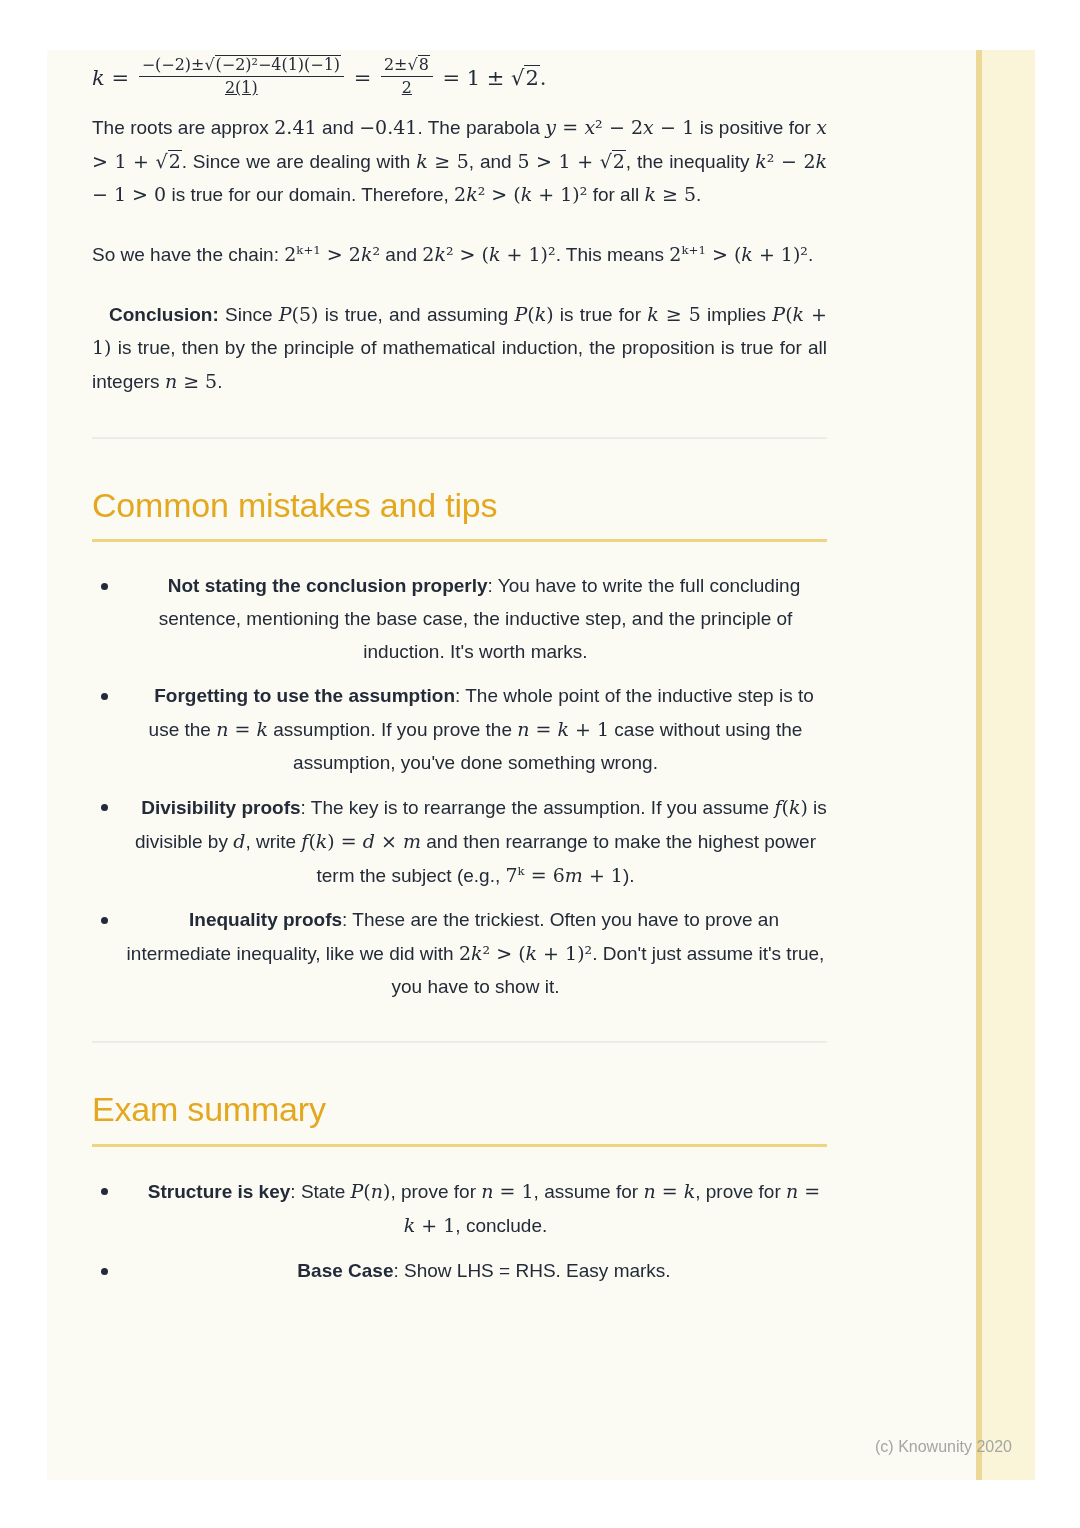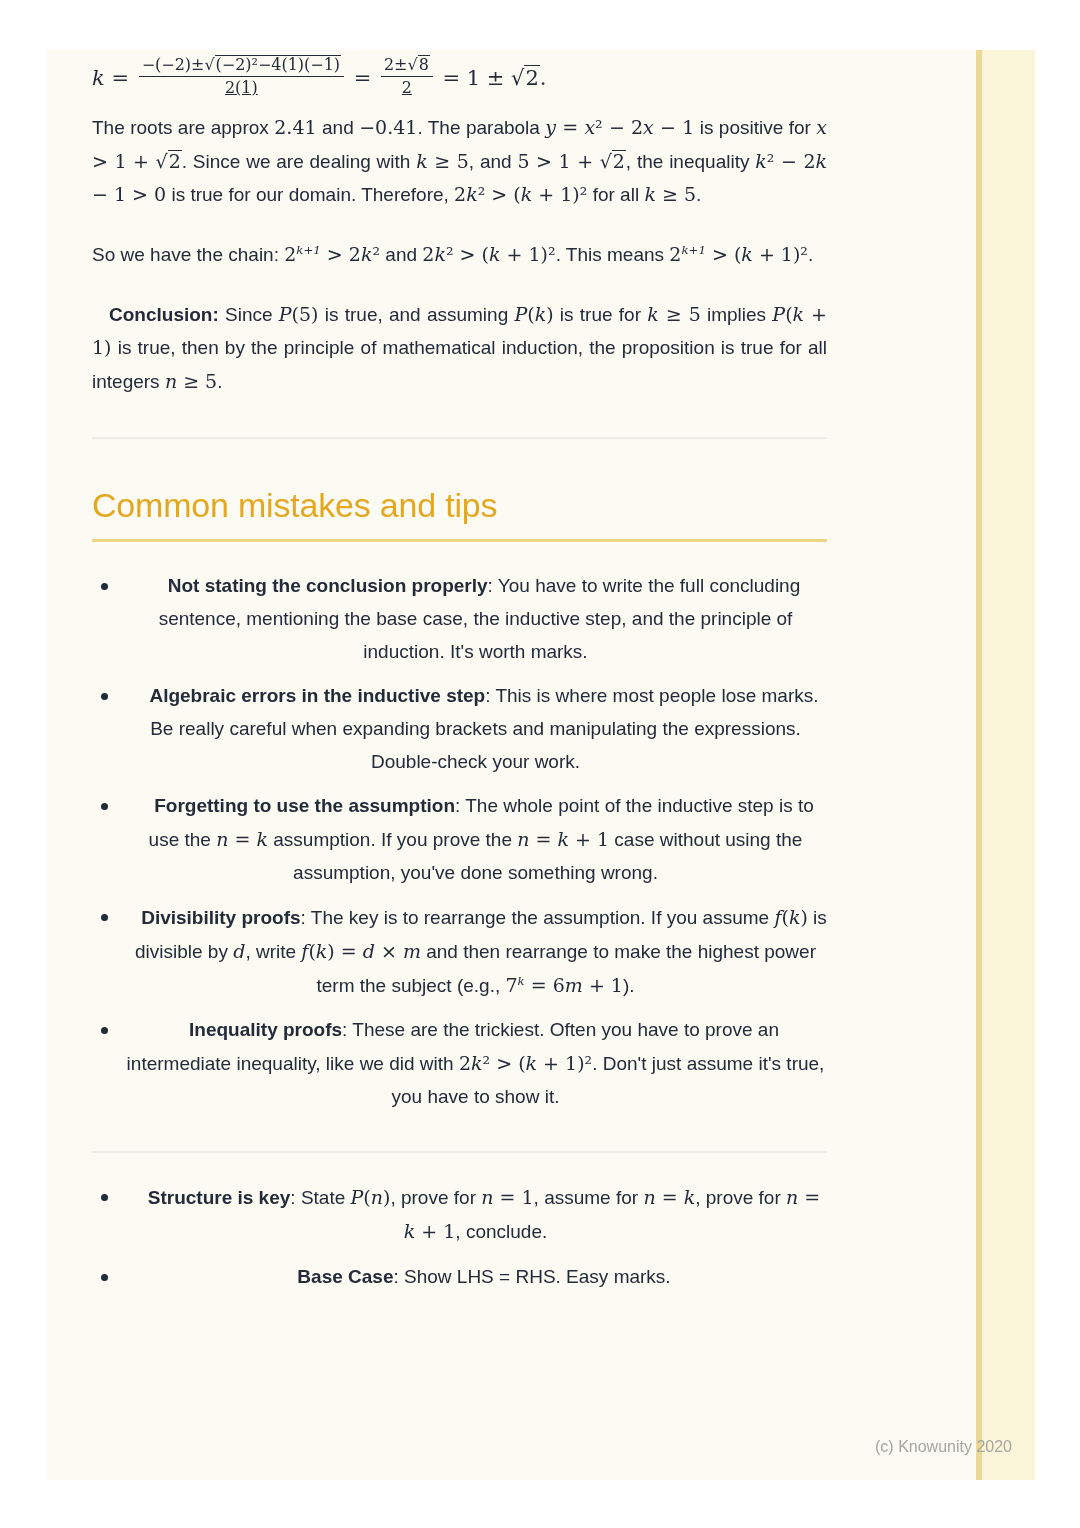--- a/index.html
+++ b/index.html
@@ -23,21 +23,21 @@
   }
   .content{
     position:absolute;left:45px;top:0;width:735px;
     font-size:19px;line-height:1.72;
   }
   
   .run-b{font-weight:700;margin-left:17px;}
   .run-r{font-family:"DejaVu Serif","Liberation Serif",serif;}
   .run-m{font-family:"DejaVu Serif","Liberation Serif",serif;font-style:italic;}
   sup.run-sup{
-    font-family:"DejaVu Serif","Liberation Serif",serif;font-style:italic;
+    font-family:"DejaVu Serif","Liberation Serif",serif;
     font-size:0.62em;line-height:0;
   }
   
   .frac{
     display:inline-flex;flex-direction:column;align-items:center;
     vertical-align:middle;font-size:0.76em;line-height:1.25;
     margin:0 3px;transform:translateY(-3px);
   }
   .frac .num{display:inline-flex;align-items:baseline;border-bottom:1.5px solid currentColor;padding:0 3px 1px;}
   .frac .den{padding-top:1px;text-decoration:underline;}
@@ -98,38 +98,35 @@
 
     <h2 class="section-title">Common mistakes and tips</h2>
 
     <ul class="bullets">
         <li>
           <span class="dot"></span>
           <div class="li-body"><span class="run-b">Not stating the conclusion properly</span><span class="run">: You have to write the full concluding sentence, mentioning the base case, the inductive step, and the principle of induction. It's worth marks.</span></div>
         </li>
         <li>
           <span class="dot"></span>
-          <div class="li-body"><span class="run-b">Algebraic errors in the inductive step</span><span class="run">: This is where most people lose marks. Be really careful when expanding brackets and manipulating the expressions. Double-check your work.</span></div>
-        </li>
-        <li>
-          <span class="dot"></span>
           <div class="li-body"><span class="run-b">Forgetting to use the assumption</span><span class="run">: The whole point of the inductive step is to use the </span><span class="run-m">n</span><span class="run-r"> = </span><span class="run-m">k</span><span class="run"> assumption. If you prove the </span><span class="run-m">n</span><span class="run-r"> = </span><span class="run-m">k</span><span class="run-r"> + 1</span><span class="run"> case without using the assumption, you've done something wrong.</span></div>
         </li>
         <li>
           <span class="dot"></span>
           <div class="li-body"><span class="run-b">Divisibility proofs</span><span class="run">: The key is to rearrange the assumption. If you assume </span><span class="run-m">f</span><span class="run-r">(</span><span class="run-m">k</span><span class="run-r">)</span><span class="run"> is divisible by </span><span class="run-m">d</span><span class="run">, write </span><span class="run-m">f</span><span class="run-r">(</span><span class="run-m">k</span><span class="run-r">) = </span><span class="run-m">d</span><span class="run-r"> × </span><span class="run-m">m</span><span class="run"> and then rearrange to make the highest power term the subject (e.g., </span><span class="run-r">7</span><sup class="run-sup">k</sup><span class="run-r"> = 6</span><span class="run-m">m</span><span class="run-r"> + 1</span><span class="run">).</span></div>
         </li>
         <li>
           <span class="dot"></span>
           <div class="li-body"><span class="run-b">Inequality proofs</span><span class="run">: These are the trickiest. Often you have to prove an intermediate inequality, like we did with </span><span class="run-r">2</span><span class="run-m">k</span><span class="run-r">² &gt; (</span><span class="run-m">k</span><span class="run-r"> + 1)²</span><span class="run">. Don't just assume it's true, you have to show it.</span></div>
         </li>
       </ul>
 
     <hr class="section-divider">
 
+    <h2 class="section-title">Exam summary</h2>
 
     <ul class="bullets">
         <li>
           <span class="dot"></span>
           <div class="li-body"><span class="run-b">Structure is key</span><span class="run">: State </span><span class="run-m">P</span><span class="run-r">(</span><span class="run-m">n</span><span class="run-r">)</span><span class="run">, prove for </span><span class="run-m">n</span><span class="run-r"> = 1</span><span class="run">, assume for </span><span class="run-m">n</span><span class="run-r"> = </span><span class="run-m">k</span><span class="run">, prove for </span><span class="run-m">n</span><span class="run-r"> = </span><span class="run-m">k</span><span class="run-r"> + 1</span><span class="run">, conclude.</span></div>
         </li>
         <li>
           <span class="dot"></span>
           <div class="li-body"><span class="run-b">Base Case</span><span class="run">: Show LHS = RHS. Easy marks.</span></div>
         </li>

